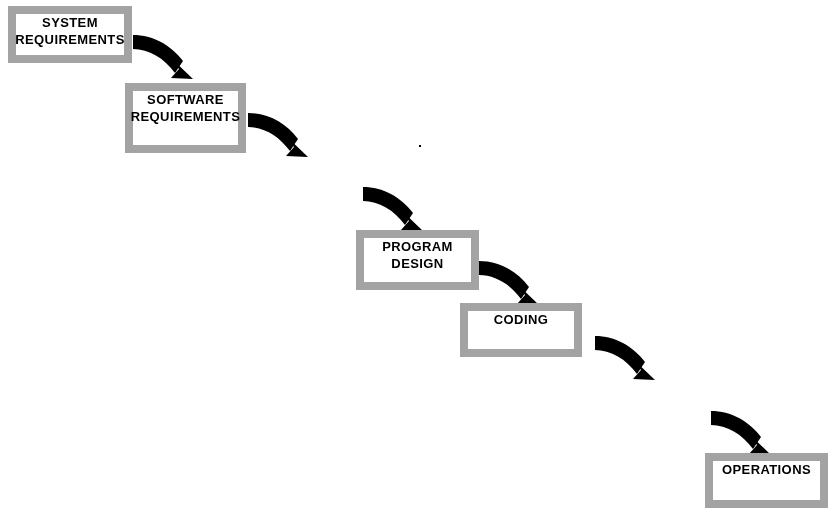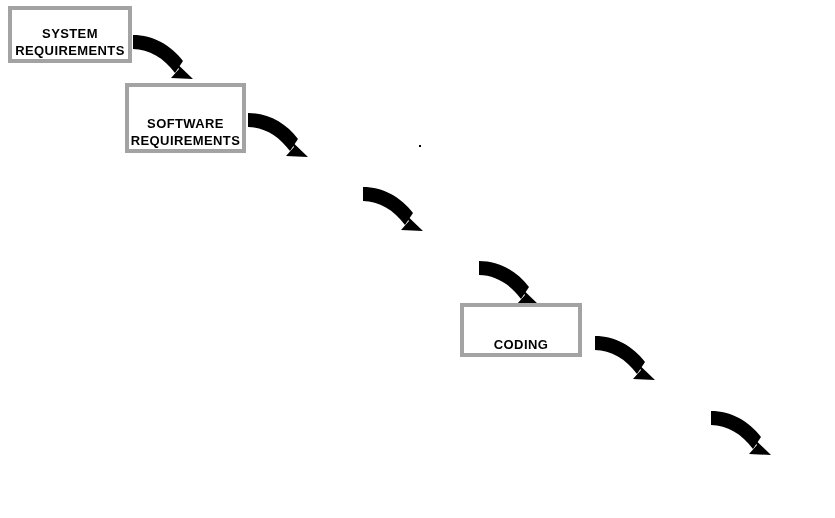--- a/index.html
+++ b/index.html
@@ -12,23 +12,23 @@
     width: 835px;
     height: 518px;
     background: #ffffff;
     overflow: hidden;
     font-family: "Liberation Sans", sans-serif;
   }
   .stage-box {
     position: absolute;
     box-sizing: border-box;
     background: #ffffff;
-    border: 4px solid #a3a3a3;
+    border: 8px solid #a3a3a3;
     display: flex;
-    align-items: flex-end;
+    align-items: flex-start;
     justify-content: center;
     z-index: 2;
   }
   .stage-label {
     text-align: center;
     font-family: "Liberation Sans", sans-serif;
     font-weight: bold;
     font-size: 13px;
     line-height: 1.32;
     letter-spacing: 0.4px;
@@ -98,22 +98,29 @@
     <span class="stage-label">SYSTEM
 REQUIREMENTS</span>
   </div>
 
   <div class="stage-box" style="left:125px; top:83px; width:121px; height:70px;">
     <span class="stage-label">SOFTWARE
 REQUIREMENTS</span>
   </div>
 
 
+  <div class="stage-box" style="left:356px; top:230px; width:123px; height:60px;">
+    <span class="stage-label">PROGRAM
+DESIGN</span>
+  </div>
 
   <div class="stage-box" style="left:460px; top:303px; width:122px; height:54px;">
     <span class="stage-label">CODING</span>
   </div>
 
 
+  <div class="stage-box" style="left:705px; top:453px; width:123px; height:55px;">
+    <span class="stage-label">OPERATIONS</span>
+  </div>
 
   <div class="speck" style="left:419px; top:145px; width:2px; height:2px;"></div>
 
 </div>
 
 </body></html>

